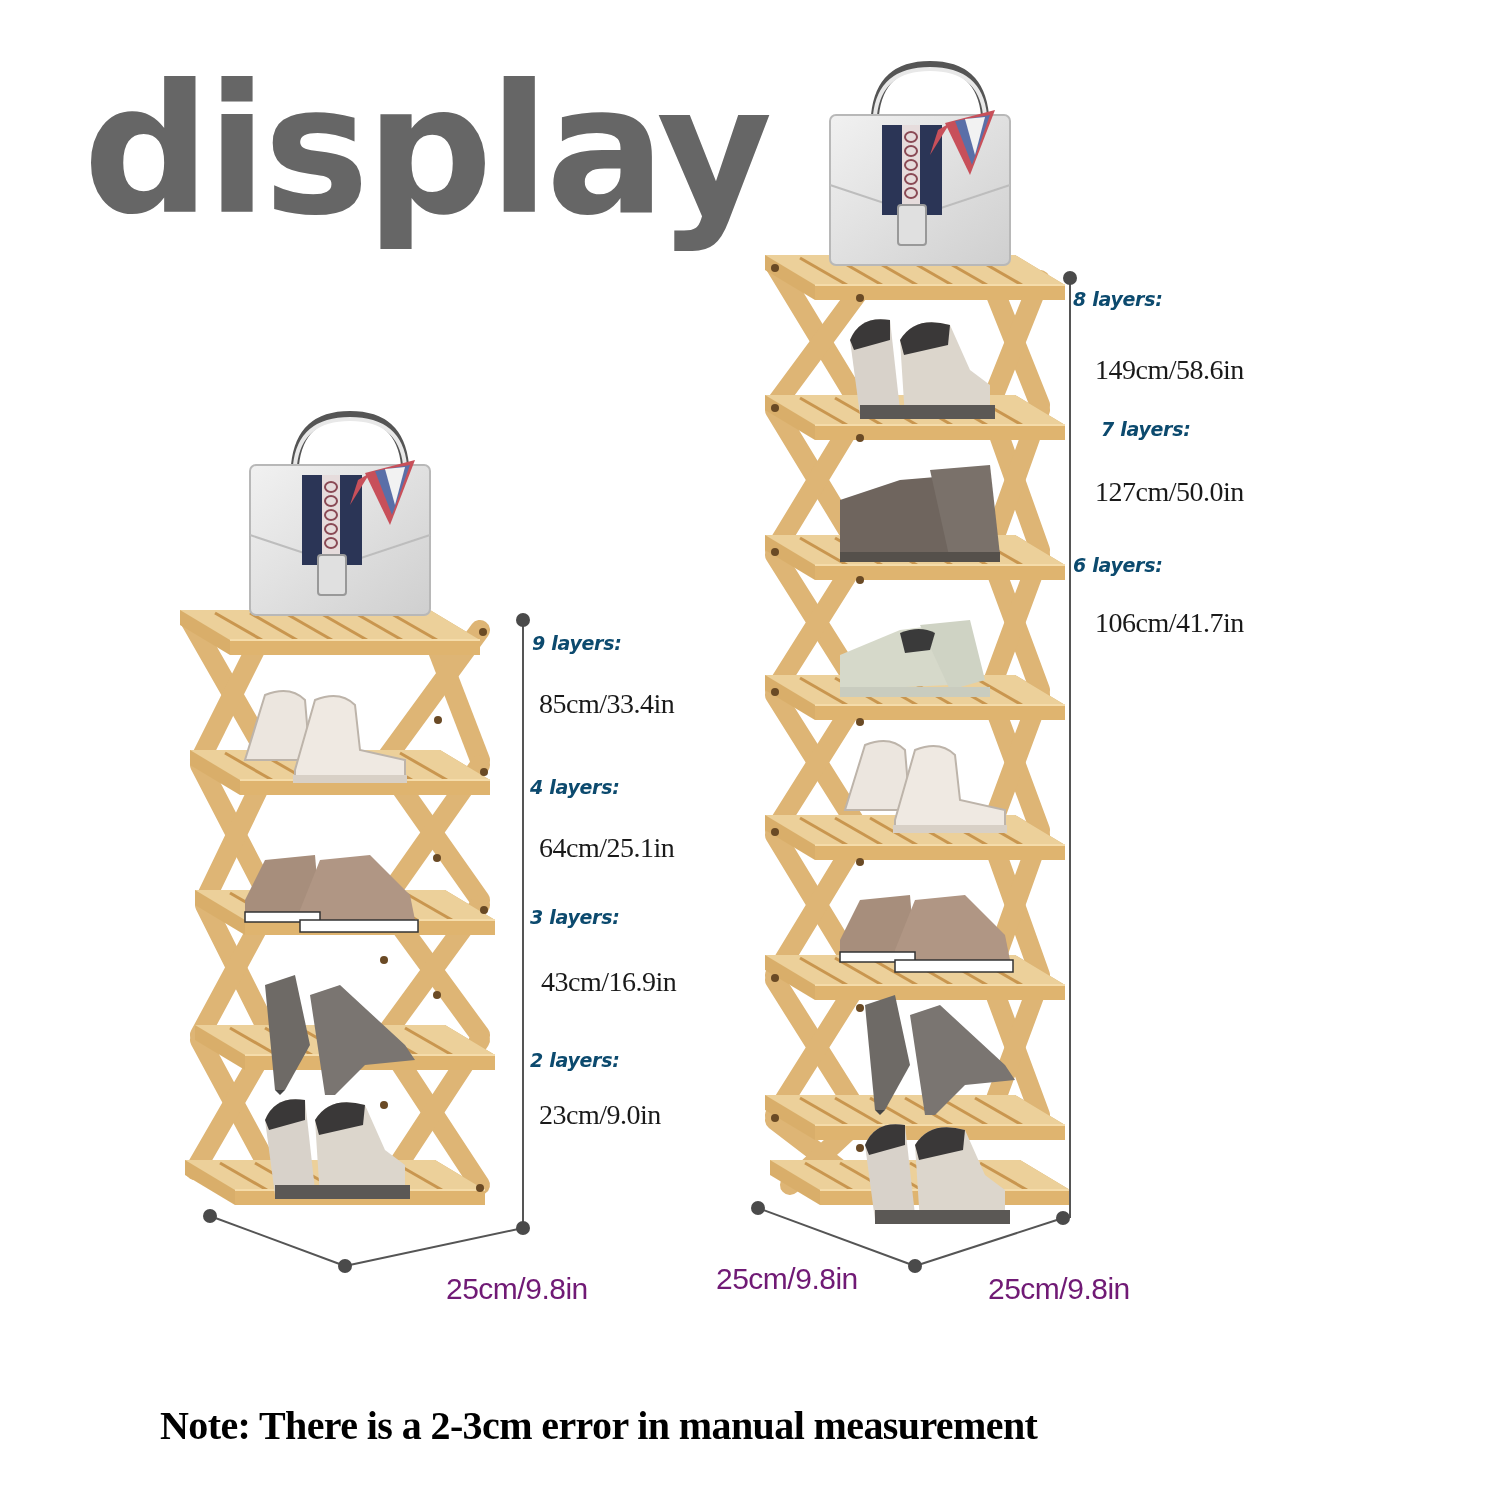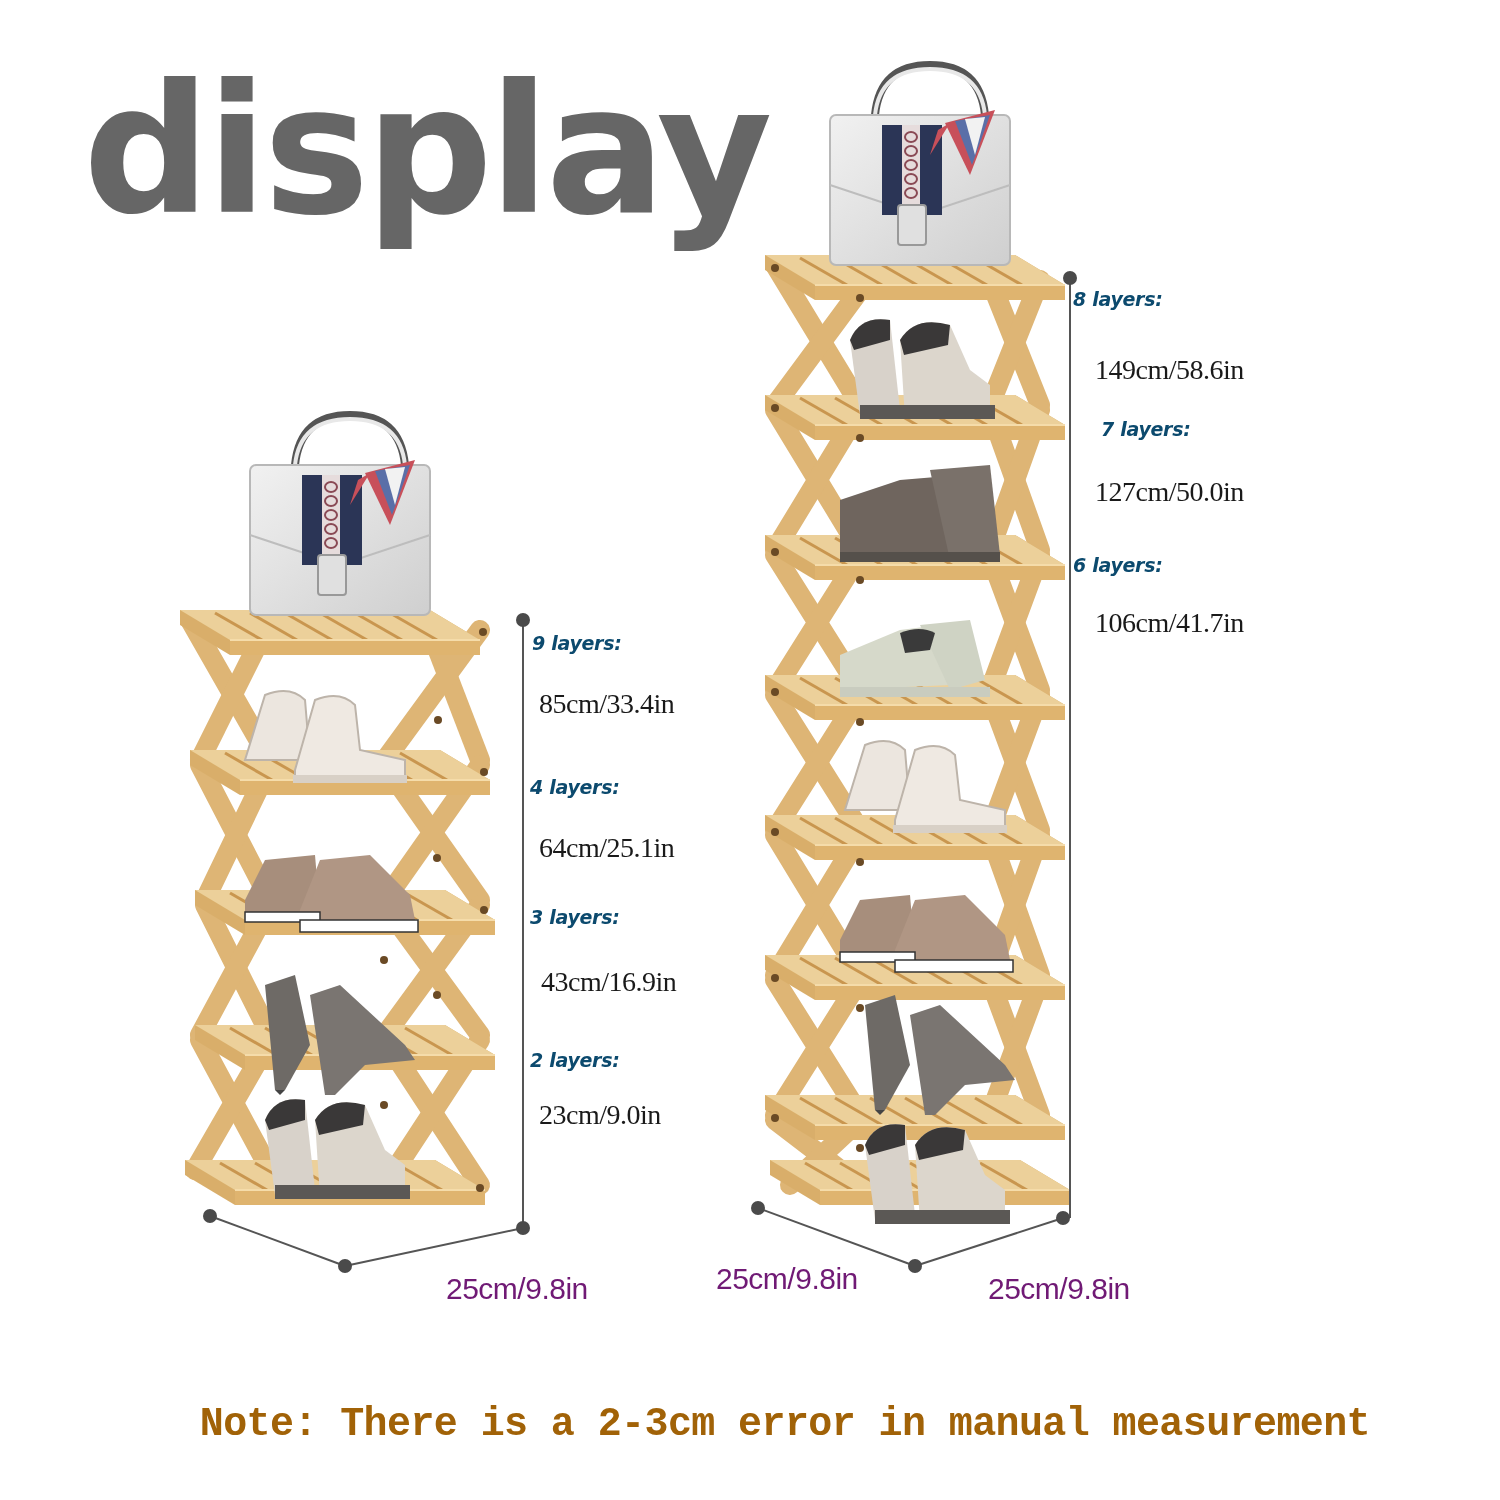--- a/index.html
+++ b/index.html
@@ -25,23 +25,23 @@
     font-family: Liberation Serif, serif;
     font-size: 28px; color: #1a1a1a; letter-spacing: -0.5px;
   }
   .width-value {
     position: absolute;
     font-family: "Liberation Sans", sans-serif;
     font-size: 30px; color: #701a75; letter-spacing: -0.5px;
   }
   .note {
     position: absolute; left: 160px; top: 1402px; width: 1210px;
-    font-family: Liberation Mono, monospace; font-weight: bold;
-    font-size: 40px; color: #a16207; letter-spacing: -0.6px;
-    text-align: right; white-space: nowrap;
+    font-family: Liberation Serif, serif; font-weight: bold;
+    font-size: 40px; color: #000000; letter-spacing: -0.6px;
+    text-align: left; white-space: nowrap;
   }
 </style>
 </head>
 <body>
 
 <div class="title">display</div>
 
 <svg class="rack-svg" viewBox="0 0 1500 1500" xmlns="http://www.w3.org/2000/svg">
   <defs>
     <linearGradient id="woodG" x1="0" y1="0" x2="1" y2="1">

